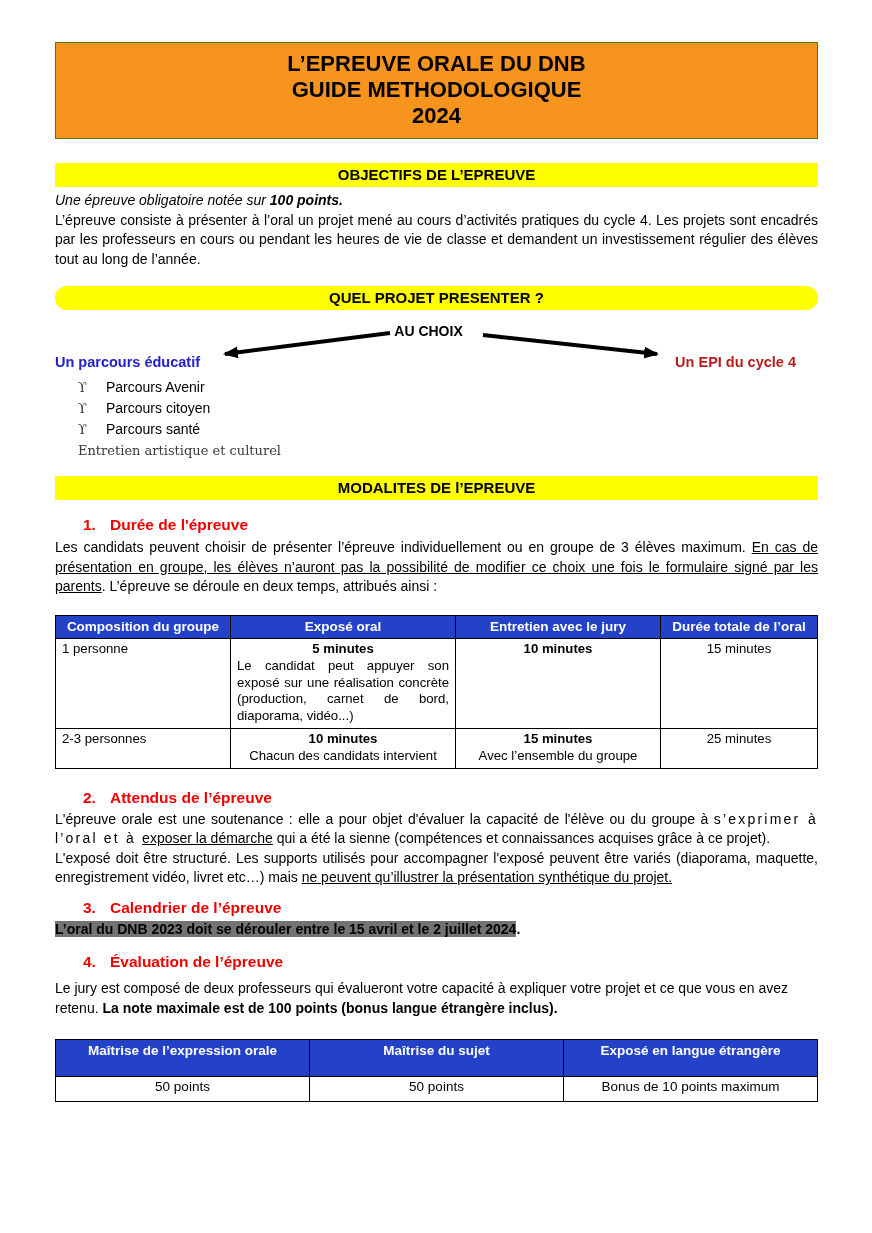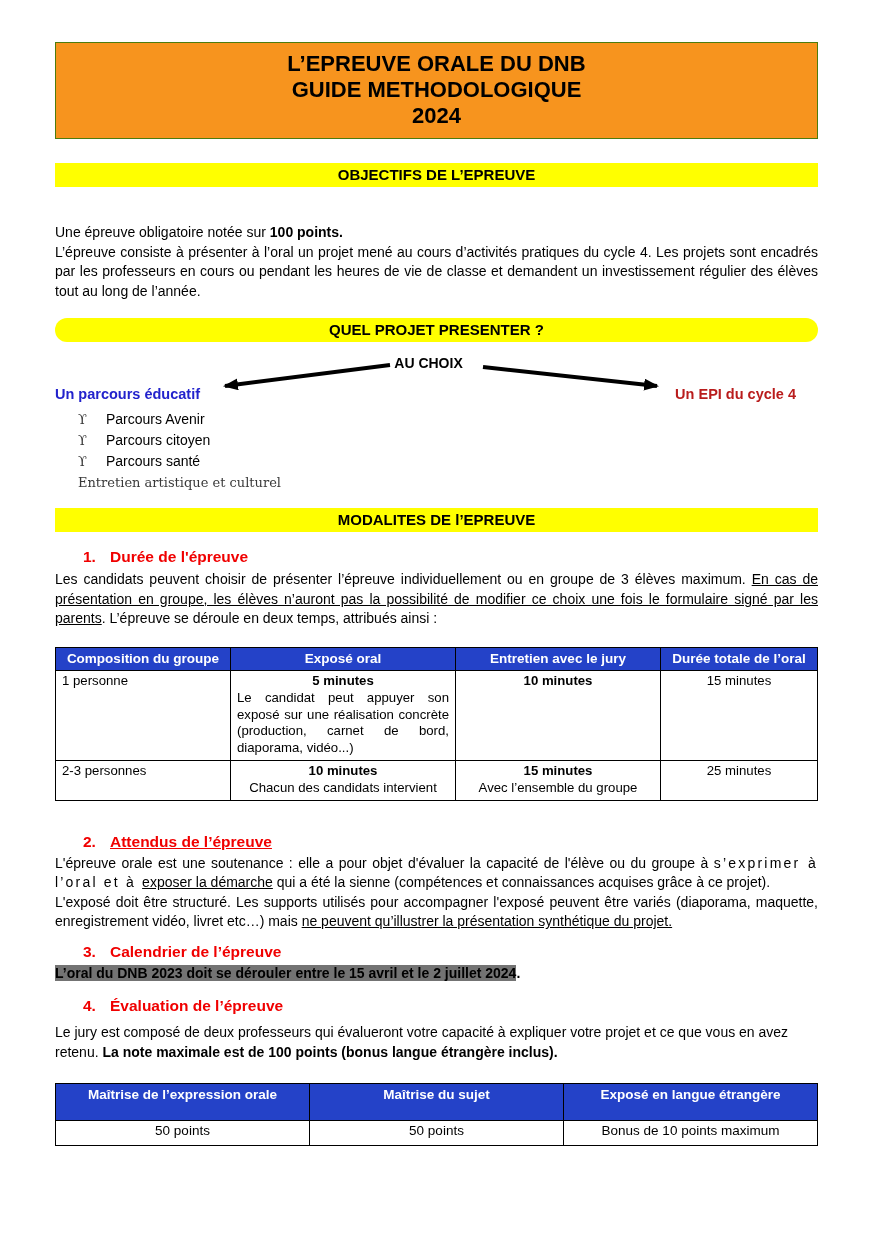--- a/index.html
+++ b/index.html
@@ -13,38 +13,38 @@
     font-weight:bold; font-size:22px; line-height:26px; padding:8px 0 9px; color:#000;
   }
   .banner {
     background:#FFFF00; text-align:center; font-weight:bold;
     font-size:15px; line-height:24px; height:24px; color:#000;
   }
   .mt-b1 { margin-top:24px; }
   .mt-b2 { margin-top:17px;border-radius:12px; }
   .mt-b3 { margin-top:15px; }
   .para { font-size:14px; line-height:19.5px; margin:0; }
-  .mt-p1 { margin-top:36px; }
+  .mt-p1 { margin-top:4px;font-style:italic; }
   .just { text-align:justify; }
   .b { font-weight:bold; }
   .u { text-decoration:underline; }
   .sp { letter-spacing:2.2px; }
   .hl { background:#737373; }
   .auchoix { position:relative; height:47px; margin-top:13px; }
   .auchoix-center { position:absolute; top:0; left:0; right:16px; text-align:center;
     font-weight:bold; font-size:14px; }
   .auchoix-left { position:absolute; left:0; bottom:0; color:#2222CC; font-weight:bold; font-size:14.5px; }
   .auchoix-right { position:absolute; right:22px; bottom:0; color:#b91c1c; font-weight:bold; font-size:14.5px; }
   .arrows-svg { position:absolute; left:0; top:0; width:763px; height:47px; }
   .bullets { list-style:none; margin:7px 0 0; padding:0 0 0 23px; }
   .bullets li { font-size:14px; line-height:20px; }
   .blt { display:inline-block; width:28px; font-family:"DejaVu Serif",serif; color:#3a3a3a; font-size:13px; }
   .rh { color:#F00000; font-weight:bold; font-size:15.5px; margin:16px 0 0 28px; }
   .rh-num { display:inline-block; width:27px; }
-  .mt-h2 { margin-top:32px;text-decoration:underline; }
+  .mt-h2 { margin-top:20px; }
   .mt-h3 { margin-top:11px; }
   .mt-h4 { margin-top:14px; }
   .mt-sp4 { margin-top:8px; }
   .tbl { border-collapse:collapse; width:100%; font-size:13.2px; table-layout:fixed; }
   .tbl1 { margin-top:18px; }
   .tbl2 { margin-top:21px; }
   .tbl th, .tbl td { border:1px solid #000; vertical-align:top; }
   .tbl th { background:#2442C8; color:#fff; font-weight:bold; text-align:center;
     font-size:13.5px; line-height:16.5px; padding:3px 4px; }
   .tbl td { line-height:16.8px; padding:2px 6px 3px; }

